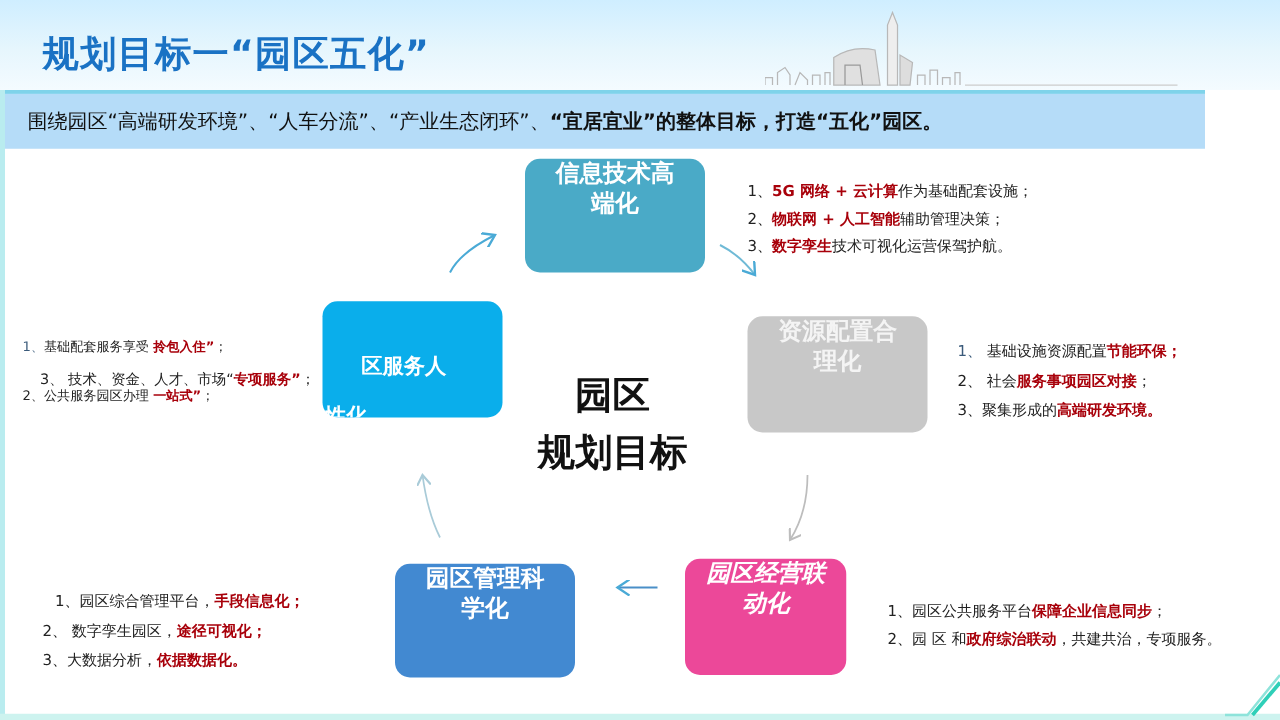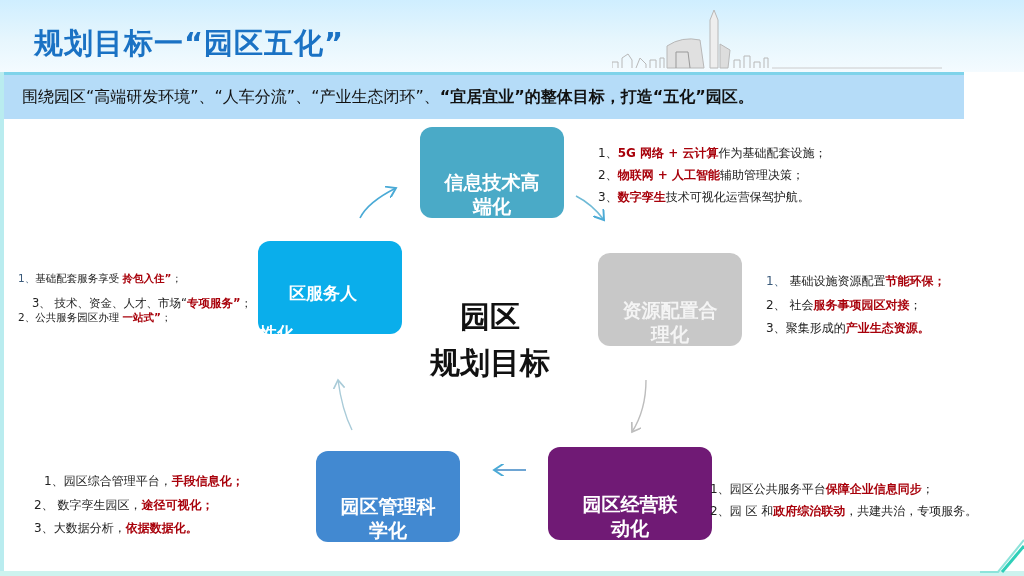--- a/index.html
+++ b/index.html
@@ -26,26 +26,26 @@
     font-size: 16px; color: #111; white-space: nowrap;
   }
   .subtitle b { font-weight: bold; }
 
   .frame-left { position: absolute; left: 0; top: 72px; width: 4px; height: 504px; background: #b9ecef; }
   .frame-bottom { position: absolute; left: 0; top: 571px; width: 1024px; height: 5px; background: #cdf3ef; }
 
   .node {
     position: absolute; border-radius: 12px; color: #ffffff;
     font-weight: bold; font-size: 19px; line-height: 24px;
-    display: flex; align-items: flex-end; justify-content: center; text-align: center;
+    display: flex; align-items: flex-start; justify-content: center; text-align: center;
     padding: 0 10px;
   }
   .node-top { left: 420px; top: 127px; width: 144px; height: 91px; background: #4aaac7; }
   .node-right { left: 598px; top: 253px; width: 144px; height: 93px; background: #c8c8c8; color: #f4f4f4; }
-  .node-br { left: 548px; top: 447px; width: 164px; height: 93px; background: #701a75; }
+  .node-br { left: 548px; top: 447px; width: 129px; height: 93px; background: #ec4899; font-style: italic; }
   .node-bl { left: 316px; top: 451px; width: 144px; height: 91px; background: #4289d1; }
   .node-left { left: 258px; top: 241px; width: 144px; height: 93px; background: #0aaeeb; }
   .node-left .partial { position: absolute; left: 2px; top: 40px; font-size: 17px; white-space: nowrap; padding-left: 29px; }
   .node-left .partial2 { position: absolute; left: 2px; top: 80px; font-size: 17px; white-space: nowrap; height: 13px; overflow: hidden; }
 
   .center {
     position: absolute; left: 410px; top: 294px; width: 160px; text-align: center;
     font-size: 30px; line-height: 46px; color: #111; font-weight: bold;
   }
 
@@ -146,21 +146,21 @@
 
 <div class="desc desc-top">
   <div><span class="num">1、</span><span class="hl">5G 网络 + 云计算</span><span>作为基础配套设施；</span></div>
   <div><span class="num">2、</span><span class="hl">物联网 + 人工智能</span><span>辅助管理决策；</span></div>
   <div><span class="num">3、</span><span class="hl">数字孪生</span><span>技术可视化运营保驾护航。</span></div>
 </div>
 
 <div class="desc desc-right">
   <div><span class="num" style="color:#3a5a7a">1、</span><span> 基础设施资源配置</span><span class="hl">节能环保；</span></div>
   <div><span class="num">2、</span><span> 社会</span><span class="hl">服务事项园区对接</span><span>；</span></div>
-  <div><span class="num">3、</span><span>聚集形成的</span><span class="hl">产业生态资源。</span></div>
+  <div><span class="num">3、</span><span>聚集形成的</span><span class="hl">高端研发环境。</span></div>
 </div>
 
 <div class="desc desc-br">
   <div><span class="num">1、</span><span>园区公共服务平台</span><span class="hl">保障企业信息同步</span><span>；</span></div>
   <div><span class="num">2、</span><span>园 区 和</span><span class="hl">政府综治联动</span><span>，共建共治，专项服务。</span></div>
 </div>
 
 <div class="desc desc-bl">
   <div style="padding-left:10px"><span class="num">1、</span><span>园区综合管理平台，</span><span class="hl">手段信息化；</span></div>
   <div><span class="num">2、</span><span> 数字孪生园区，</span><span class="hl">途径可视化；</span></div>

